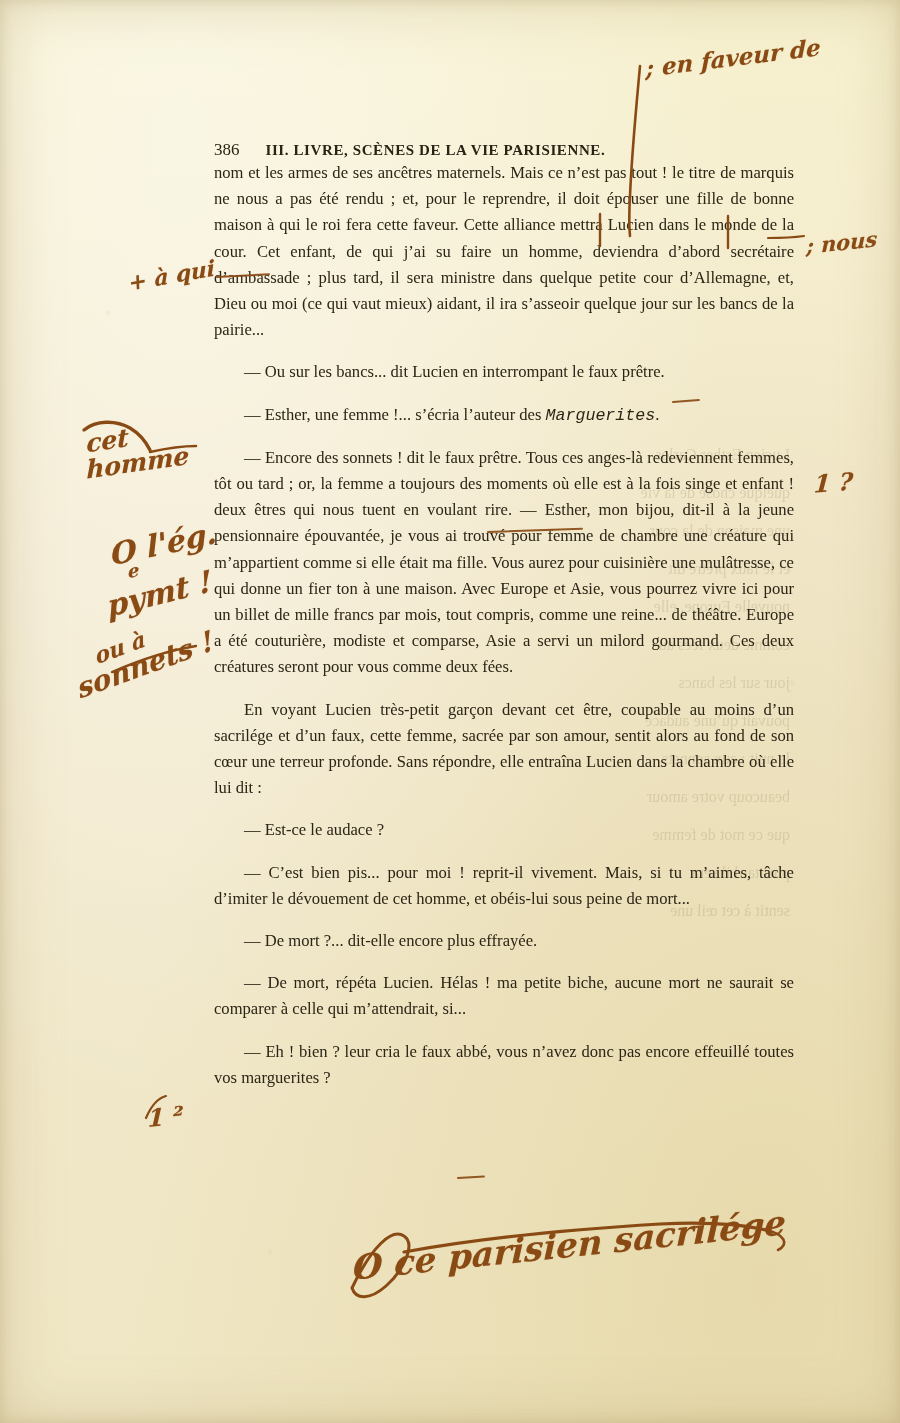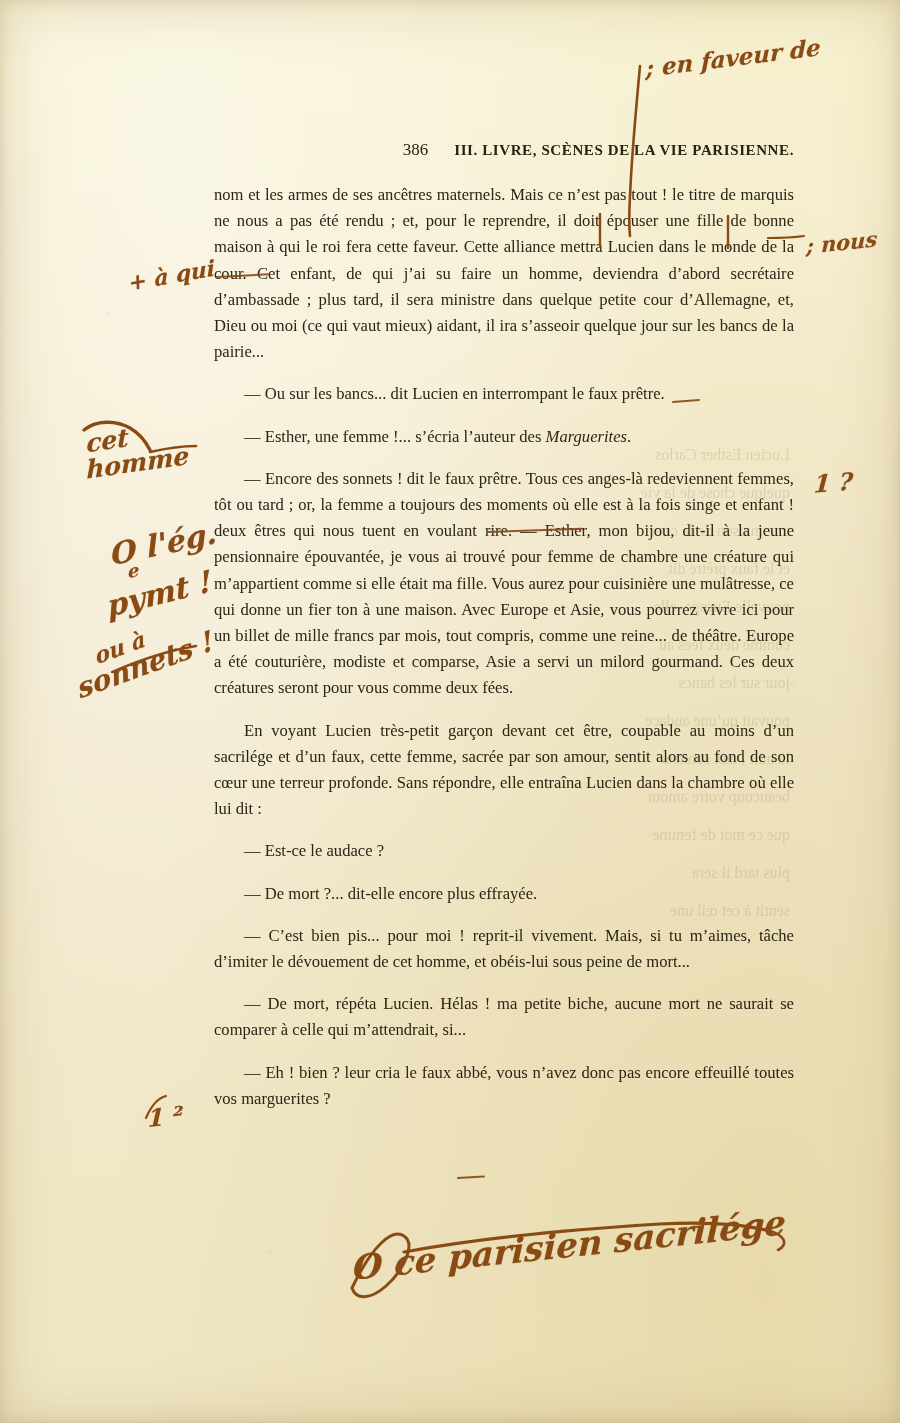--- a/index.html
+++ b/index.html
@@ -57,23 +57,21 @@
     top: 140px;
     width: 580px;
     color: #2b2415;
   }
 
   .running-head {
     font-variant: small-caps;
     font-size: 15.5px;
     letter-spacing: .6px;
     white-space: nowrap;
-    margin-bottom: 22px;
     color: #2a2314;
-    text-align: right;
   }
   .running-head .folio {
     font-variant: normal;
     font-size: 17px;
     margin-right: 26px;
     letter-spacing: 0;
   }
   .running-head .title {
     font-size: 15px;
     font-weight: 600;
@@ -82,21 +80,21 @@
   .para {
     font-size: 16.6px;
     line-height: 26.2px;
     text-align: justify;
     text-justify: inter-word;
     margin: 0;
     color: #2c2516;
   }
   .para + .para { margin-top: 16px; }
   .para.indent { text-indent: 30px; }
-  .para em { font-style: italic; }
+  .para em { font-style: italic; font-family: Liberation Mono, monospace; }
 
   
   #bleed-through {
     position: absolute;
     left: 218px;
     top: 436px;
     width: 572px;
     pointer-events: none;
     opacity: 0.16;
     color: #6a5a30;
@@ -169,22 +167,22 @@
     <div class="running-head">
       <span class="folio">386</span><span class="title">III. LIVRE, SCÈNES DE LA VIE PARISIENNE.</span>
     </div>
 
     <p class="para">nom et les armes de ses ancêtres maternels. Mais ce n’est pas tout ! le titre de marquis ne nous a pas été rendu ; et, pour le reprendre, il doit épouser une fille de bonne maison à qui le roi fera cette faveur. Cette alliance mettra Lucien dans le monde de la cour. Cet enfant, de qui j’ai su faire un homme, deviendra d’abord secrétaire d’ambassade ; plus tard, il sera ministre dans quelque petite cour d’Allemagne, et, Dieu ou moi (ce qui vaut mieux) aidant, il ira s’asseoir quelque jour sur les bancs de la pairie...</p>
     <p class="para indent">— Ou sur les bancs... dit Lucien en interrompant le faux prêtre.</p>
     <p class="para indent">— Esther, une femme !... s’écria l’auteur des <em>Marguerites</em>.</p>
     <p class="para indent">— Encore des sonnets ! dit le faux prêtre. Tous ces anges-là redeviennent femmes, tôt ou tard ; or, la femme a toujours des moments où elle est à la fois singe et enfant ! deux êtres qui nous tuent en voulant rire. — Esther, mon bijou, dit-il à la jeune pensionnaire épouvantée, je vous ai trouvé pour femme de chambre une créature qui m’appartient comme si elle était ma fille. Vous aurez pour cuisinière une mulâtresse, ce qui donne un fier ton à une maison. Avec Europe et Asie, vous pourrez vivre ici pour un billet de mille francs par mois, tout compris, comme une reine... de théâtre. Europe a été couturière, modiste et comparse, Asie a servi un milord gourmand. Ces deux créatures seront pour vous comme deux fées.</p>
     <p class="para indent">En voyant Lucien très-petit garçon devant cet être, coupable au moins d’un sacrilége et d’un faux, cette femme, sacrée par son amour, sentit alors au fond de son cœur une terreur profonde. Sans répondre, elle entraîna Lucien dans la chambre où elle lui dit :</p>
     <p class="para indent">— Est-ce le audace ?</p>
+    <p class="para indent">— C’est bien pis... pour moi ! reprit-il vivement. Mais, si tu m’aimes, tâche d’imiter le dévouement de cet homme, et obéis-lui sous peine de mort...</p>
     <p class="para indent">— De mort ?... dit-elle encore plus effrayée.</p>
-    <p class="para indent">— C’est bien pis... pour moi ! reprit-il vivement. Mais, si tu m’aimes, tâche d’imiter le dévouement de cet homme, et obéis-lui sous peine de mort...</p>
     <p class="para indent">— De mort, répéta Lucien. Hélas ! ma petite biche, aucune mort ne saurait se comparer à celle qui m’attendrait, si...</p>
     <p class="para indent">— Eh ! bien ? leur cria le faux abbé, vous n’avez donc pas encore effeuillé toutes vos marguerites ?</p>
   </div>
 
   <div id="annotation-layer">
       <div class="annot" style="left: 645px; top: 46px; font-size: 23px; transform: rotate(-7deg) skewX(-8deg); color: rgb(138, 74, 20);">; en faveur de</div>
       <div class="annot" style="left: 806px; top: 232px; font-size: 21px; transform: rotate(-6deg) skewX(-8deg); color: rgb(138, 74, 20);">; nous</div>
       <div class="annot" style="left: 128px; top: 264px; font-size: 22px; transform: rotate(-10deg) skewX(-8deg); color: rgb(138, 74, 20);">+ à qui</div>
       <div class="annot" style="left: 86px; top: 424px; font-size: 25px; transform: rotate(-8deg) skewX(-8deg); color: rgb(138, 74, 20);">cet
 homme</div>

